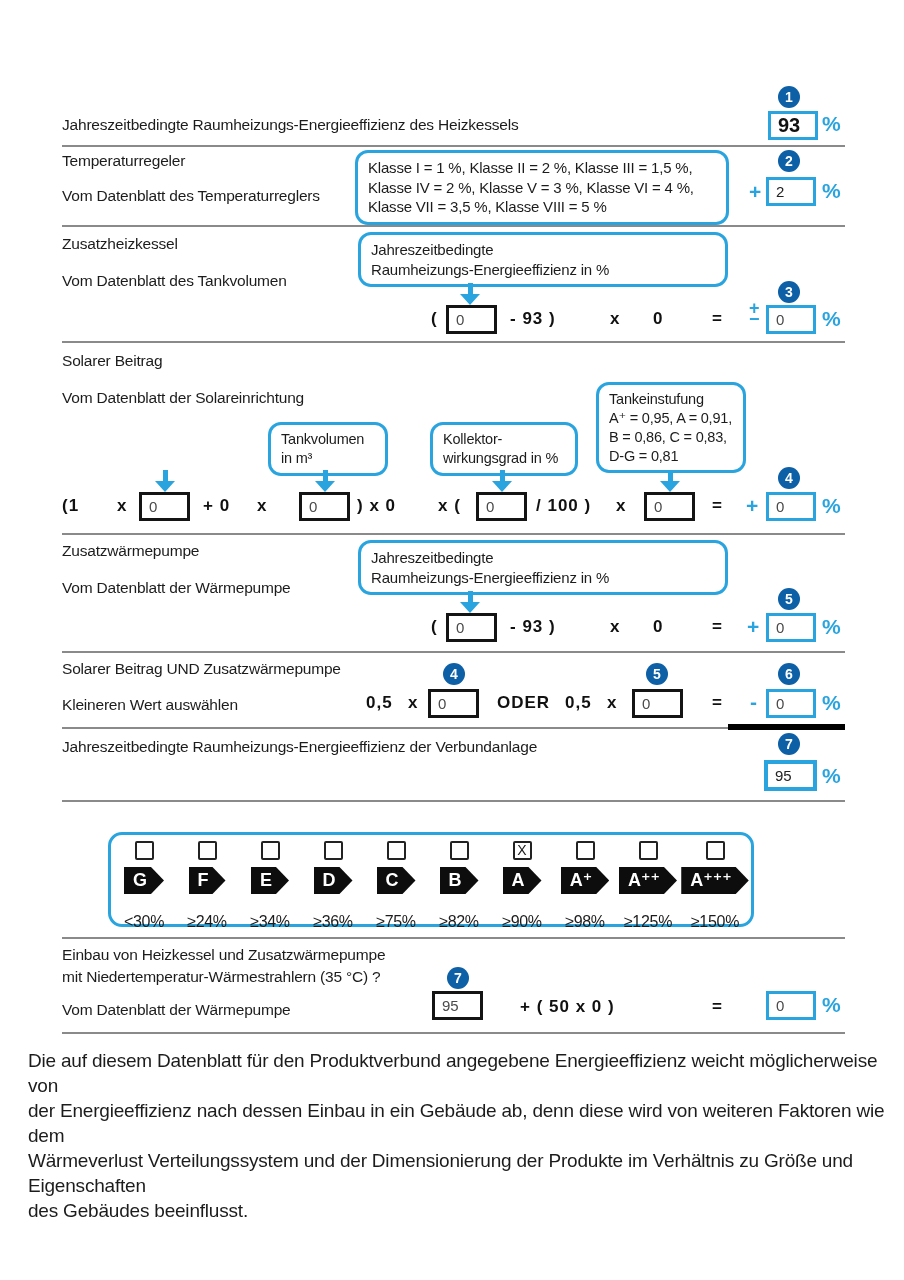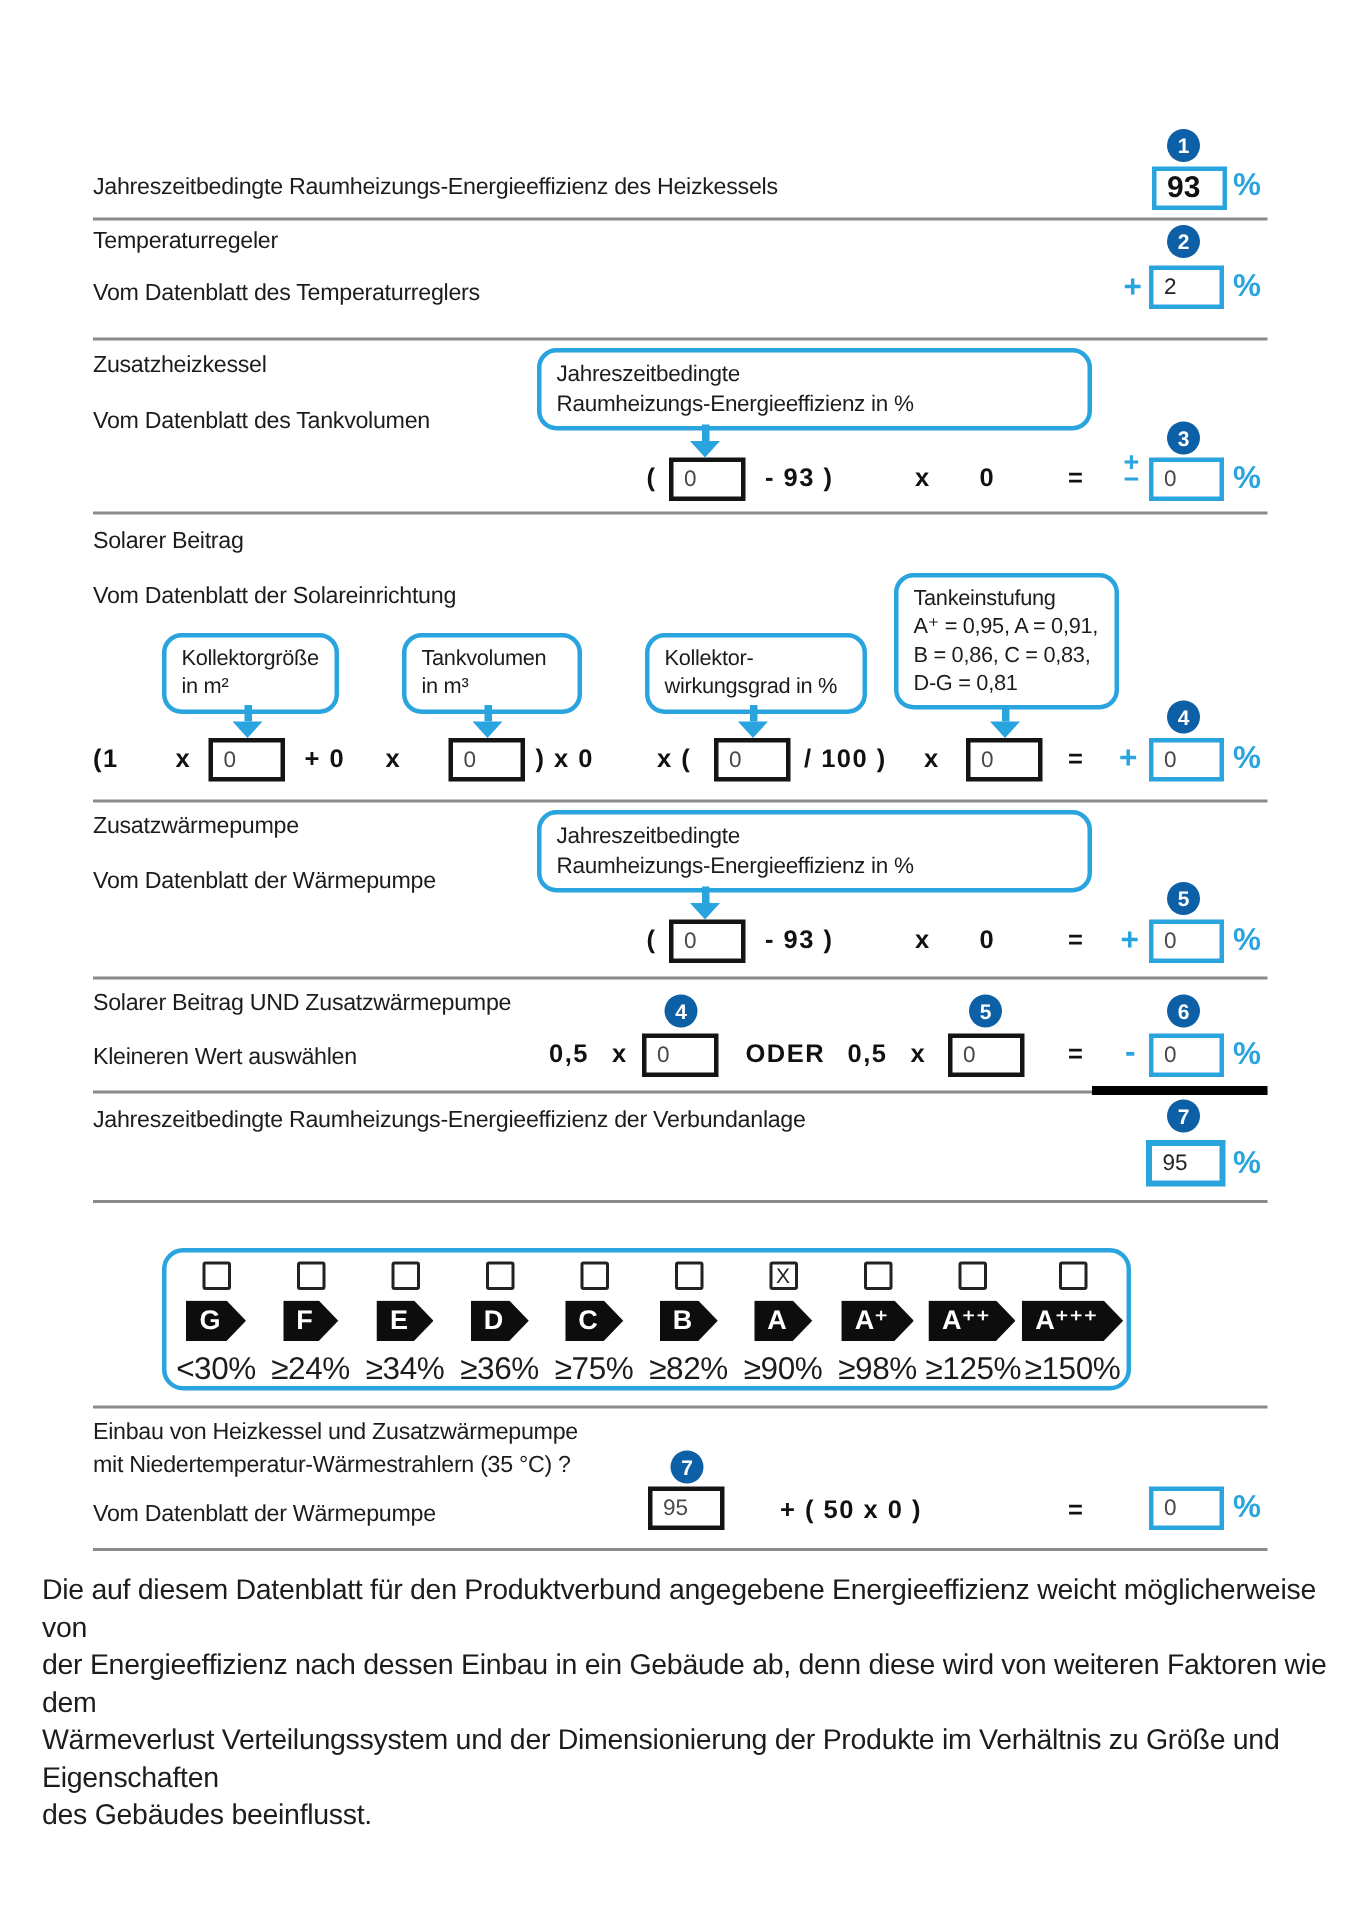--- a/index.html
+++ b/index.html
@@ -30,38 +30,41 @@
   .arrow{position:absolute;display:flex;flex-direction:column;align-items:center;width:20px}
   .arrow .stem{width:5px;height:11px;background:var(--c)}
   .arrow .head{width:0;height:0;border-left:10px solid transparent;border-right:10px solid transparent;border-top:11px solid var(--c)}
   .classbox{position:absolute;border:3px solid var(--c);border-radius:14px;background:#fff}
   .ccell{position:absolute;width:62px;text-align:center}
   .chk{width:19px;height:19px;border:2px solid #222;border-radius:2px;margin:0 auto;
        font-size:14px;line-height:15px;color:#222;background:#fff}
   .earrow{display:inline-block;margin-top:7px;height:27px;background:#0d0d0d;color:#fff;
           font-weight:bold;font-size:18px;line-height:27px;padding:0 17px 0 9px;
           clip-path:polygon(0 0,calc(100% - 13px) 0,100% 50%,calc(100% - 13px) 100%,0 100%)}
-  .thresh{font-size:21px;margin-top:7px;color:var(--ink);letter-spacing:-0.3px}
+  .thresh{font-size:16px;margin-top:19px;color:var(--ink);letter-spacing:-0.3px}
   .footer{position:absolute;font-size:19px;line-height:25px;color:var(--ink);white-space:pre-line;letter-spacing:-0.2px}
 </style>
 </head>
 <body>
 
 <div class="page">
 
   <div class="badge" style="left:778px;top:86px">1</div>
   <div class="abs lbl" style="left:62px;top:116px">Jahreszeitbedingte Raumheizungs-Energieeffizienz des Heizkessels</div>
   <div class="vbox bold" style="left:768px;top:111px">
       <span>93</span>
     </div>
   <div class="pct" style="left:822px;top:113px">%</div>
   <div class="rule" style="top:145px"></div>
 
   <div class="abs lbl" style="left:62px;top:152px">Temperaturregeler</div>
   <div class="abs lbl" style="left:62px;top:187px">Vom Datenblatt des Temperaturreglers</div>
+  <div class="callout" style="left:355px;top:150px;width:374px">Klasse I = 1 %, Klasse II = 2 %, Klasse III = 1,5 %,
+Klasse IV = 2 %, Klasse V = 3 %, Klasse VI = 4 %,
+Klasse VII = 3,5 %, Klasse VIII = 5 %</div>
   <div class="badge" style="left:778px;top:150px">2</div>
   <div class="op" style="left:749px;top:181px">+</div>
   <div class="vbox plain" style="left:766px;top:177px">
       <span>2</span>
     </div>
   <div class="pct" style="left:822px;top:180px">%</div>
   <div class="rule" style="top:225px"></div>
 
   <div class="abs lbl" style="left:62px;top:235px">Zusatzheizkessel</div>
   <div class="abs lbl" style="left:62px;top:272px">Vom Datenblatt des Tankvolumen</div>
@@ -85,22 +88,20 @@
       <div>−</div>
     </div>
   <div class="vbox" style="left:766px;top:305px">
       <span>0</span>
     </div>
   <div class="pct" style="left:822px;top:308px">%</div>
   <div class="rule" style="top:341px"></div>
 
   <div class="abs lbl" style="left:62px;top:352px">Solarer Beitrag</div>
   <div class="abs lbl" style="left:62px;top:389px">Vom Datenblatt der Solareinrichtung</div>
-  <div class="callout" style="left:108px;top:422px;width:118px;font-size:14.5px">Kollektorgröße
-in m²</div>
   <div class="callout" style="left:268px;top:422px;width:120px;font-size:14.5px">Tankvolumen
 in m³</div>
   <div class="callout" style="left:430px;top:422px;width:148px;font-size:14.5px">Kollektor-
 wirkungsgrad in %</div>
   <div class="callout" style="left:596px;top:382px;width:150px;font-size:14.5px">Tankeinstufung
 A⁺ = 0,95, A = 0,91,
 B = 0,86, C = 0,83,
 D-G = 0,81</div>
   <div class="arrow" style="left:155px;top:470px">
       <div class="stem"></div>

